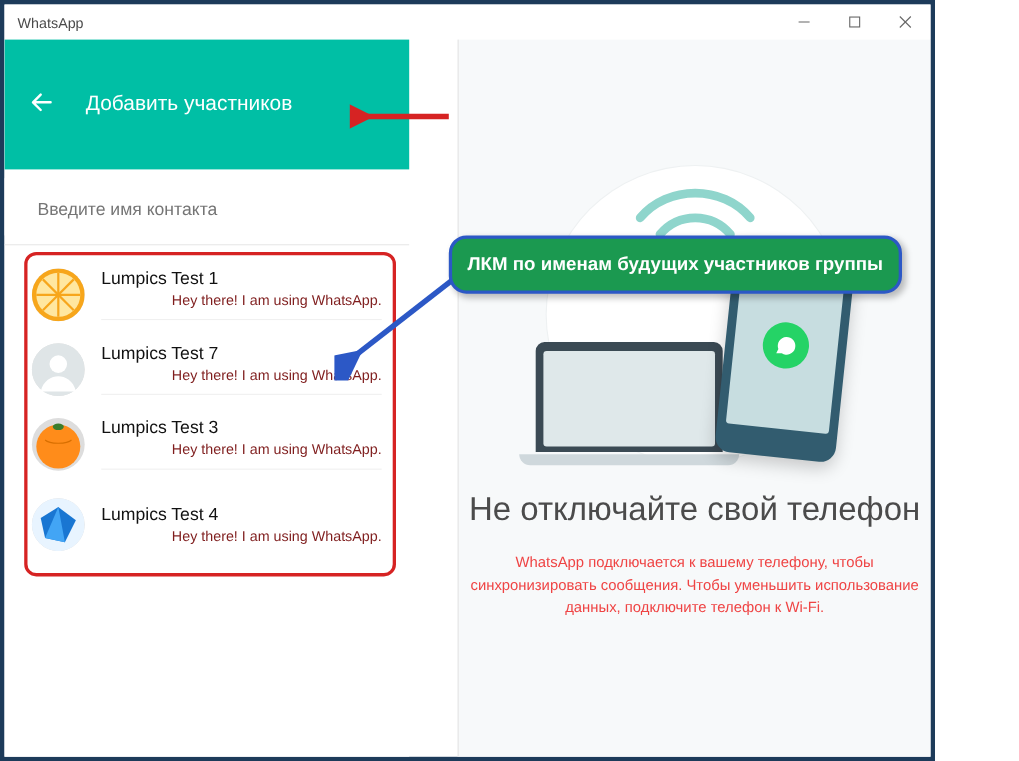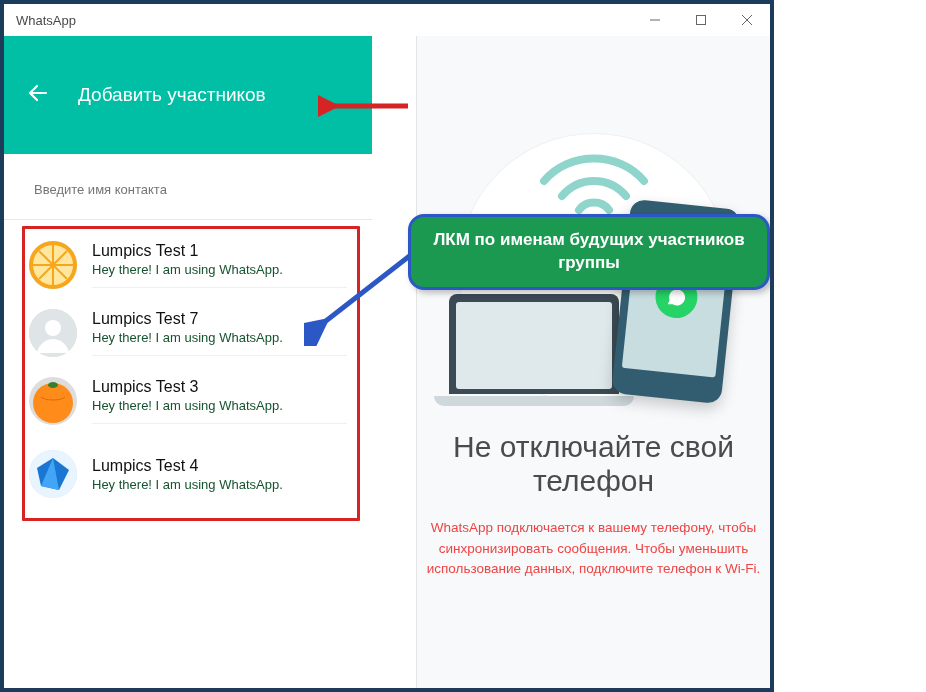--- a/index.html
+++ b/index.html
@@ -1,18 +1,18 @@
 <!DOCTYPE html>
 <html><head>
 <meta charset="utf-8">
 <style>
   * { box-sizing: border-box; margin: 0; padding: 0; }
   body { font-family: "Segoe UI", Arial, sans-serif; background: #fff; }
   .window {
-    width: 774px; height: 692px; position: relative;
+    width: 850px; height: 692px; position: relative;
     border: 4px solid #1d3b5a; background: #fff; overflow: hidden;
   }
   .titlebar {
     height: 32px; background: #fff; display: flex; align-items: center;
     justify-content: space-between; border-bottom: 0;
   }
   .titlebar-left { padding-left: 12px; font-size: 13px; color: #4a4a4a; font-weight: 500; }
   .win-controls { display: flex; height: 100%; }
   .win-btn {
     width: 46px; height: 100%; display: flex; align-items: center;
@@ -26,40 +26,40 @@
   .sidebar-header {
     background: #00bfa5; height: 118px; display: flex; align-items: center;
     padding: 0 22px; color: #fff; position: relative;
   }
   .back-icon { margin-right: 28px; cursor: pointer; }
   .sidebar-title { font-size: 19px; font-weight: 500; }
 
   .search-box { padding: 8px 0; border-bottom: 1px solid #e8e8e8; }
   .search-input {
     width: 100%; border: none; outline: none; padding: 20px 30px 14px;
-    font-size: 13px; color: #888;
+    font-size: 16px; color: #888;
   }
 
   .contacts-frame {
-    margin: 6px 12px 0 18px; border: 3px solid #d62323; border-radius: 1px;
+    margin: 6px 12px 0 18px; border: 3px solid #d62323; border-radius: 11px;
     padding: 2px 0 6px; position: relative;
   }
   .contact {
     display: flex; align-items: center; padding: 10px 10px 10px 4px; cursor: pointer;
   }
   .contact + .contact .contact-text { border-top: 0; }
   .avatar {
     width: 48px; height: 48px; border-radius: 50%; flex-shrink: 0; margin-right: 15px;
     display: flex; align-items: center; justify-content: center;
     background: #ddd;
   }
   .contact-text { flex: 1; border-bottom: 1px solid #f0f0f0; padding-bottom: 10px; }
   .contact:last-child .contact-text { border-bottom: none; margin-top: 12px; }
   .contact-name { font-size: 16px; color: #111; margin-bottom: 2px; }
-  .contact-status { font-size: 13px; color: #14532d; }
+  .contact-status { font-size: 13px; color: #7f1d1d; text-align: right; }
 
   .main {
     flex: 1; background: #f7f9fa; display: flex; flex-direction: column;
     align-items: center; justify-content: center; border-left: 1px solid #e4e4e4;
     position: relative;
   }
   .hero { width: 340px; height: 270px; position: relative; margin-top: -20px; }
   .circle-bg {
     position: absolute; width: 270px; height: 270px; border-radius: 50%;
     background: #fff; left: 50%; top: 10px; transform: translateX(-50%);

